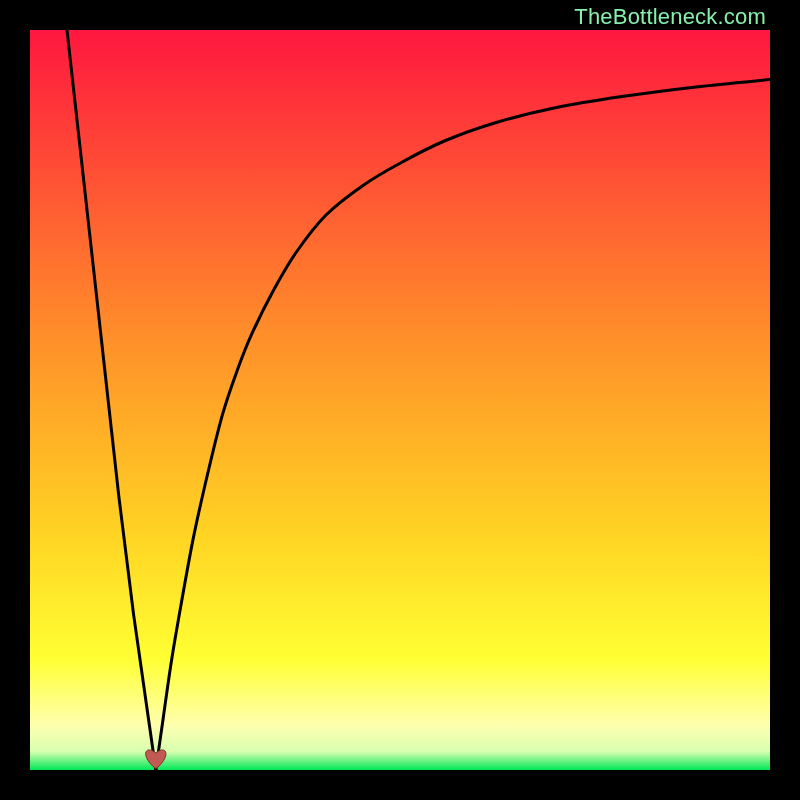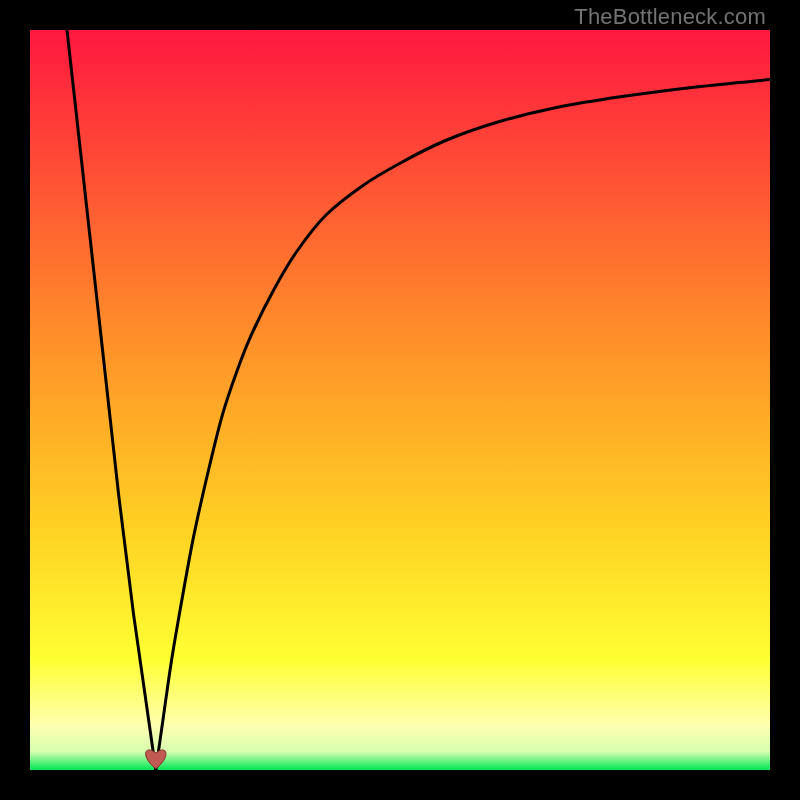--- a/index.html
+++ b/index.html
@@ -23,21 +23,21 @@
     position: absolute;
     left: 0;
     top: 0;
     width: 740px;
     height: 740px;
   }
   .watermark {
     position: absolute;
     top: 4px;
     right: 34px;
-    color: #737373;
+    color: #86efac;
     font-size: 22px;
     font-weight: 500;
     letter-spacing: 0.2px;
     user-select: none;
   }
 </style>
 </head>
 <body>
 
 <div class="watermark">TheBottleneck.com</div>

